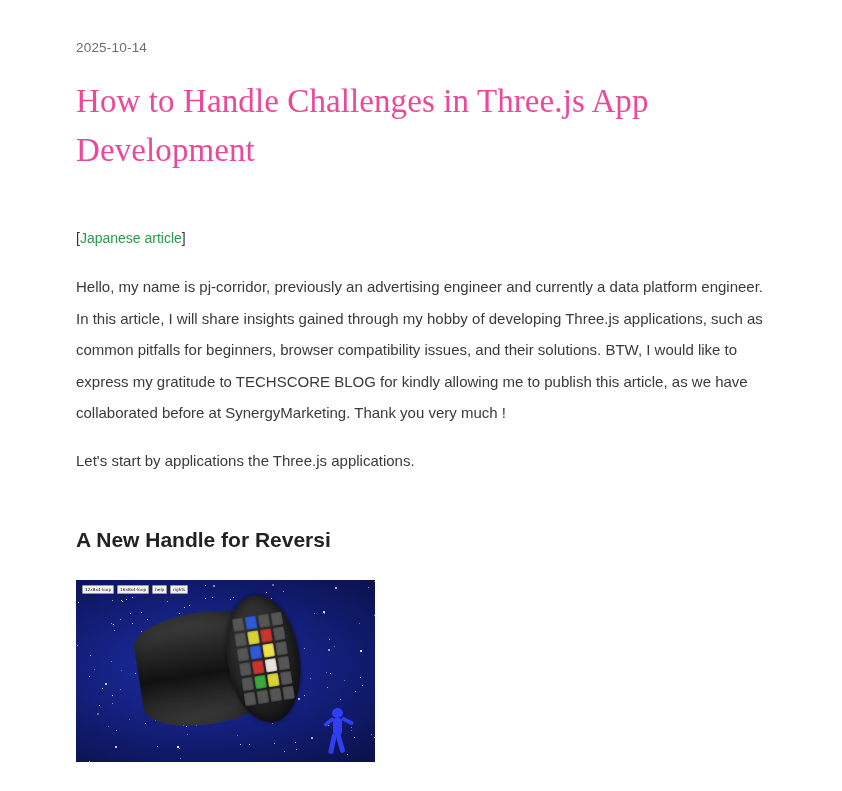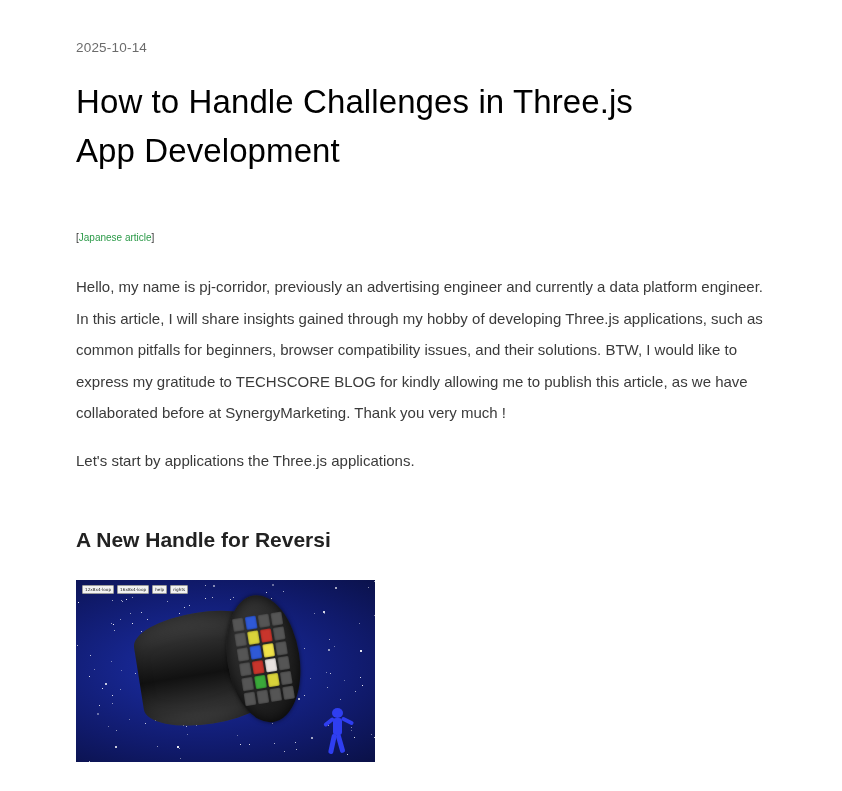--- a/index.html
+++ b/index.html
@@ -23,31 +23,31 @@
   .content {
     padding: 40px 76px 0 76px;
   }
   .date {
     font-size: 13.5px;
     color: #6b6b6b;
     letter-spacing: 0.2px;
     margin: 0 0 22px 0;
   }
   h1.title {
-    font-family: Liberation Sans, sans-serif;
+    font-family: Liberation Serif, serif;
     font-weight: normal;
     font-size: 33px;
     line-height: 49px;
-    color: #000000;
+    color: #ec4899;
     margin: 0 0 18px 0;
     letter-spacing: 0.1px;
     max-width: 620px;
   }
   .link-line {
-    font-size: 10px;
+    font-size: 14px;
     line-height: 22px;
     margin: 52px 0 22px 0;
     color: #333333;
   }
   .link-line a {
     color: #2b9a48;
     text-decoration: none;
   }
   p.body-text {
     font-size: 15px;

